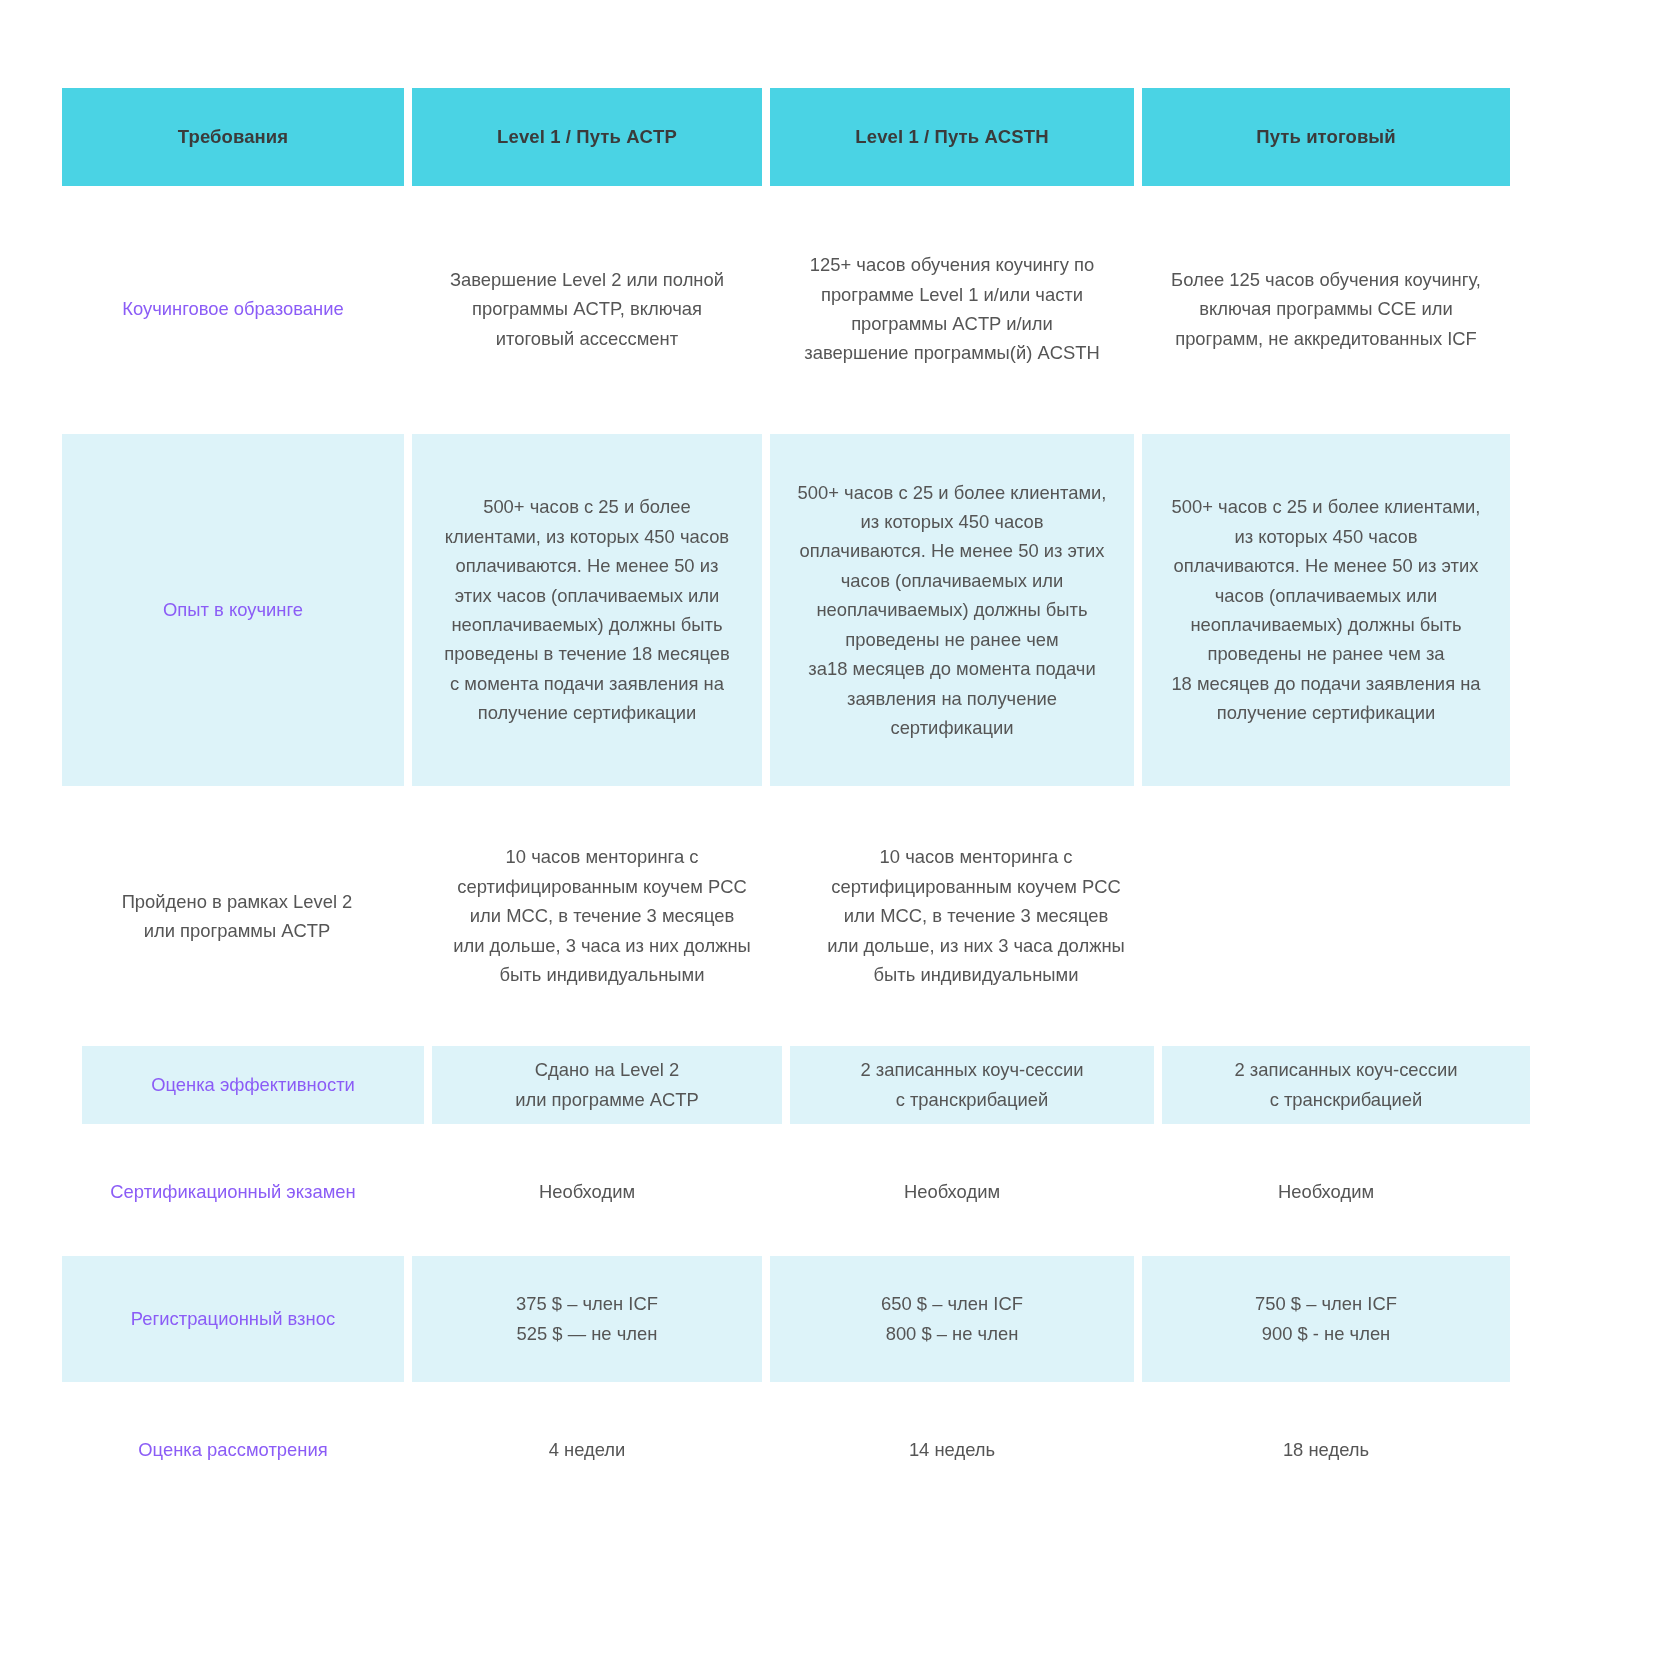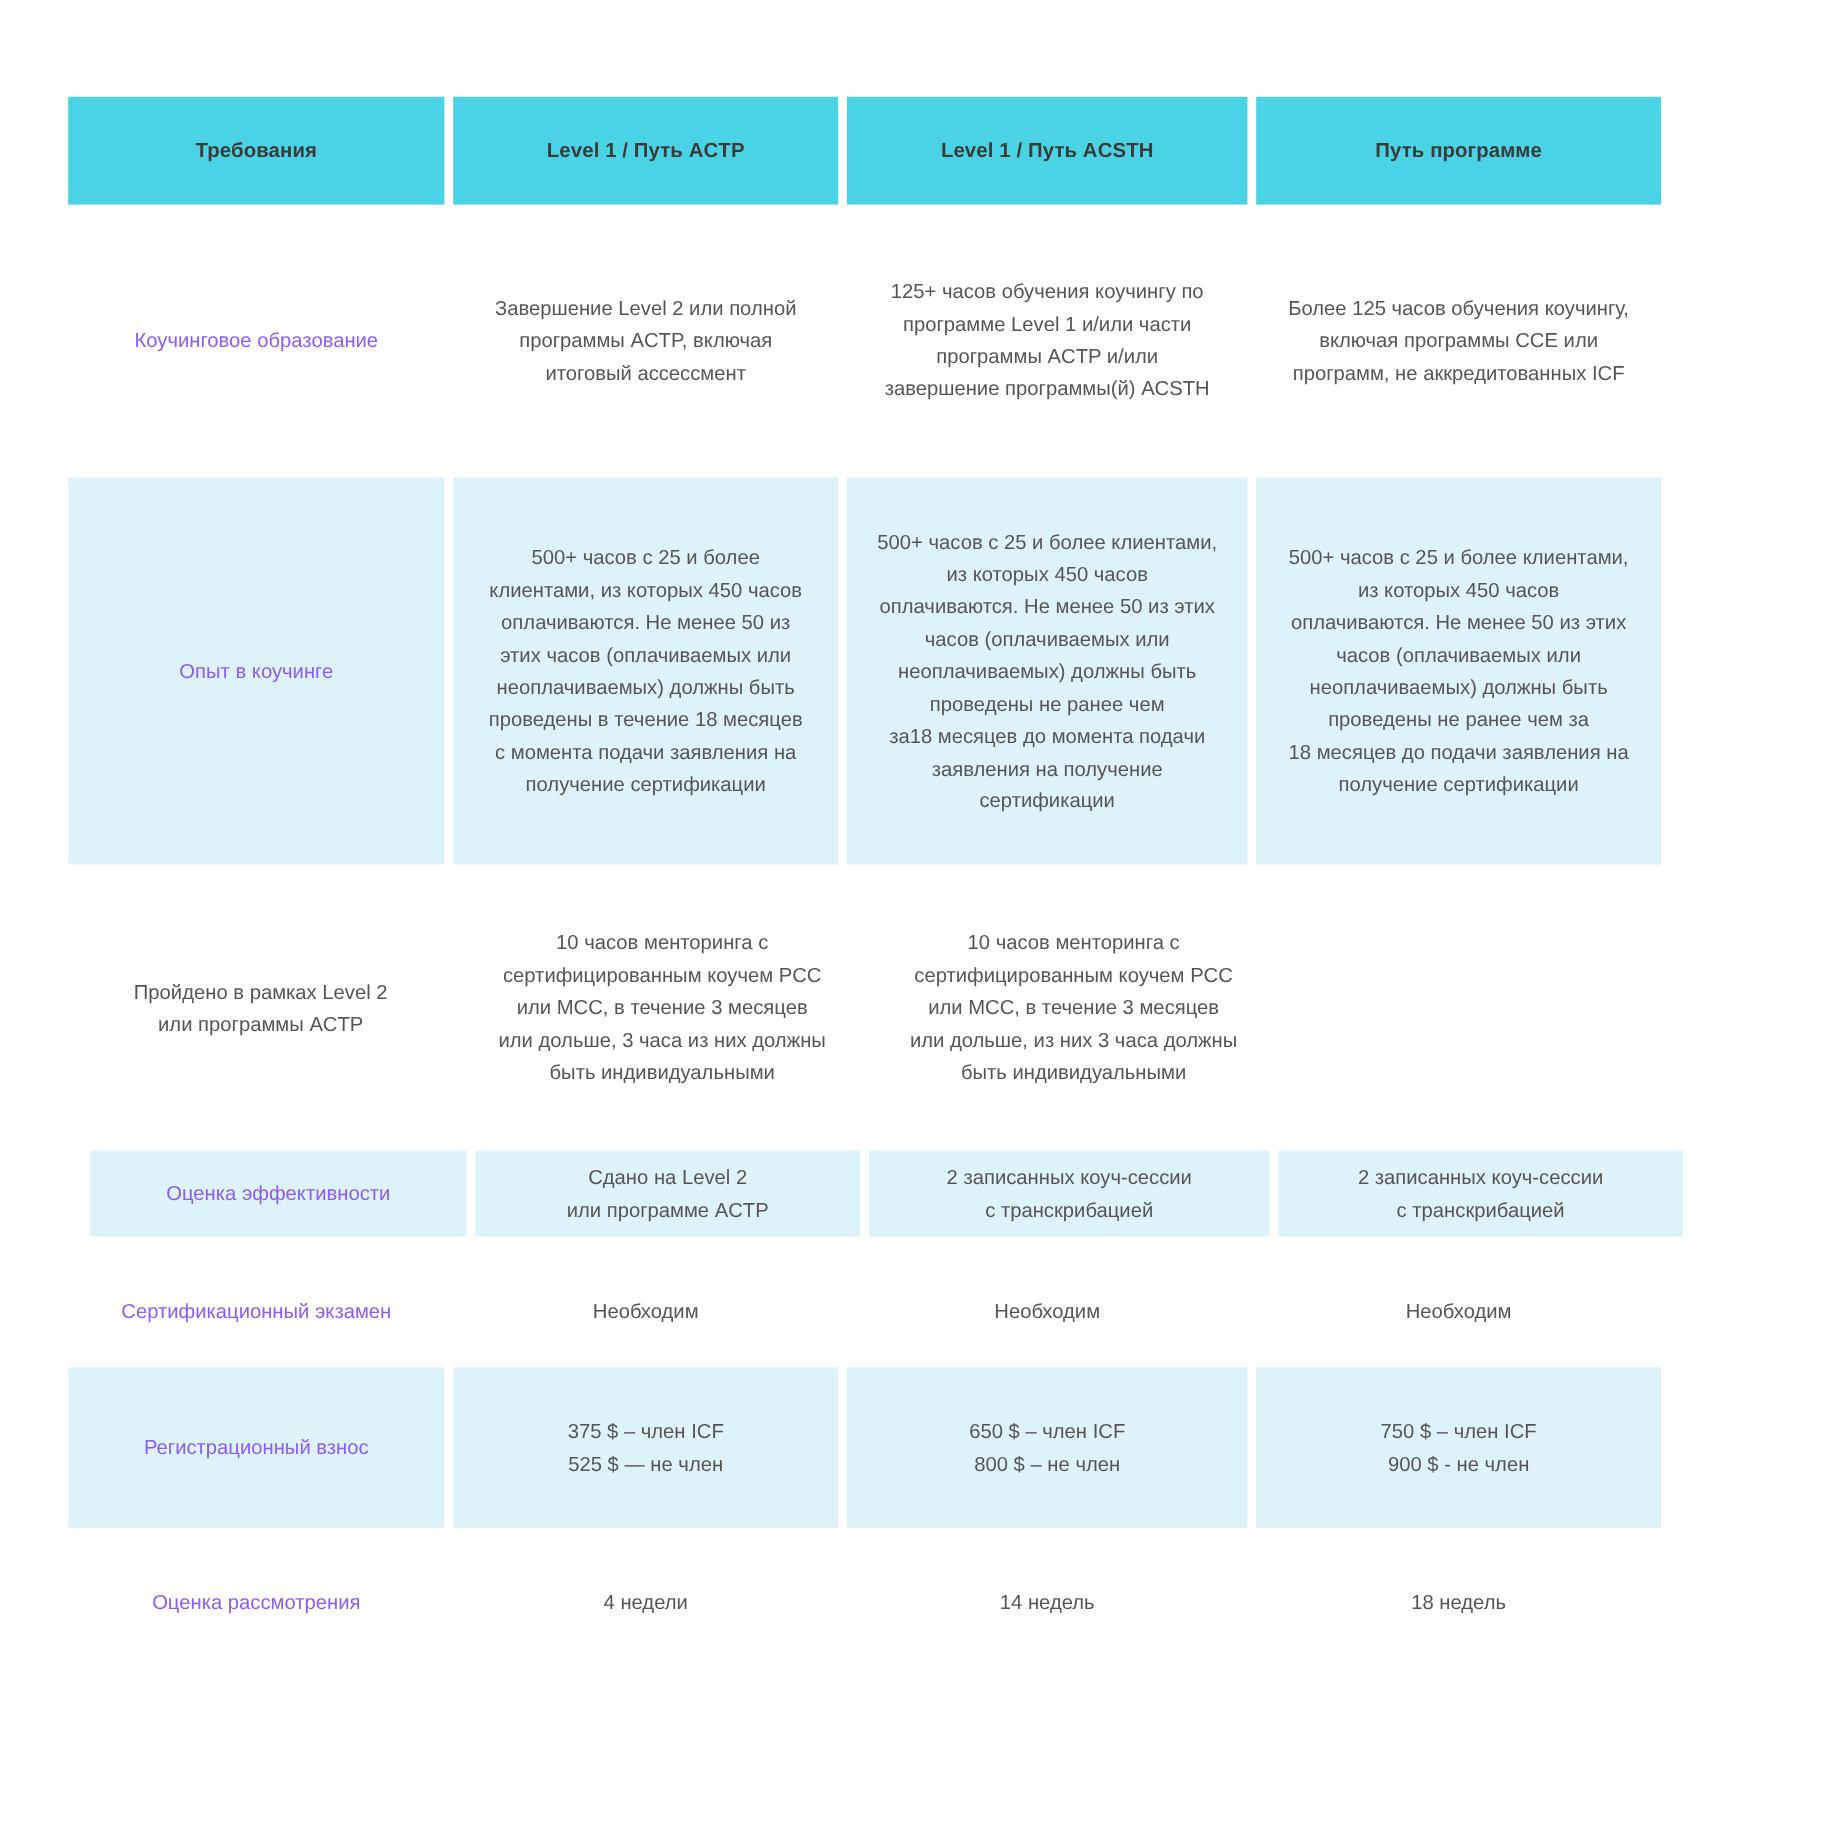--- a/index.html
+++ b/index.html
@@ -73,21 +73,21 @@
   }
   .tr.shaded .td { background: #ddf3f9; }
   .tr.plain  .td { background: #ffffff; }
 
   
   .r0 { height: 170px; margin-top: 38px; }
   .r1 { height: 352px; margin-top: 40px; }
   .r2 { height: 184px; margin-top: 38px; }
   .r3 { height: 78px;  margin-top: 38px; padding-left: 20px; }
   .r4 { height: 60px;  margin-top: 38px; }
-  .r5 { height: 146px; margin-top: 21px; }
+  .r5 { height: 126px; margin-top: 34px; }
   .r6 { height: 60px;  margin-top: 38px; }
 
   .td.label {
     font-size: 18.4px;
     color: #8b5cf6;
   }
 
   
   .lh-tight { line-height: 1.62; }
 </style>
@@ -101,21 +101,21 @@
       <div class="th col-0">
         <span>Требования</span>
       </div>
       <div class="th col-1">
         <span>Level 1 / Путь ACTP</span>
       </div>
       <div class="th col-2">
         <span>Level 1 / Путь ACSTH</span>
       </div>
       <div class="th col-3">
-        <span>Путь программе</span>
+        <span>Путь итоговый</span>
       </div>
     </div>
 
     <div class="tbody">
 
       <div class="tr plain r0">
         <div class="td label col-0">Коучинговое образование</div>
         <div class="td col-1">Завершение Level 2 или полной
 программы ACTP, включая
 итоговый ассессмент</div>

